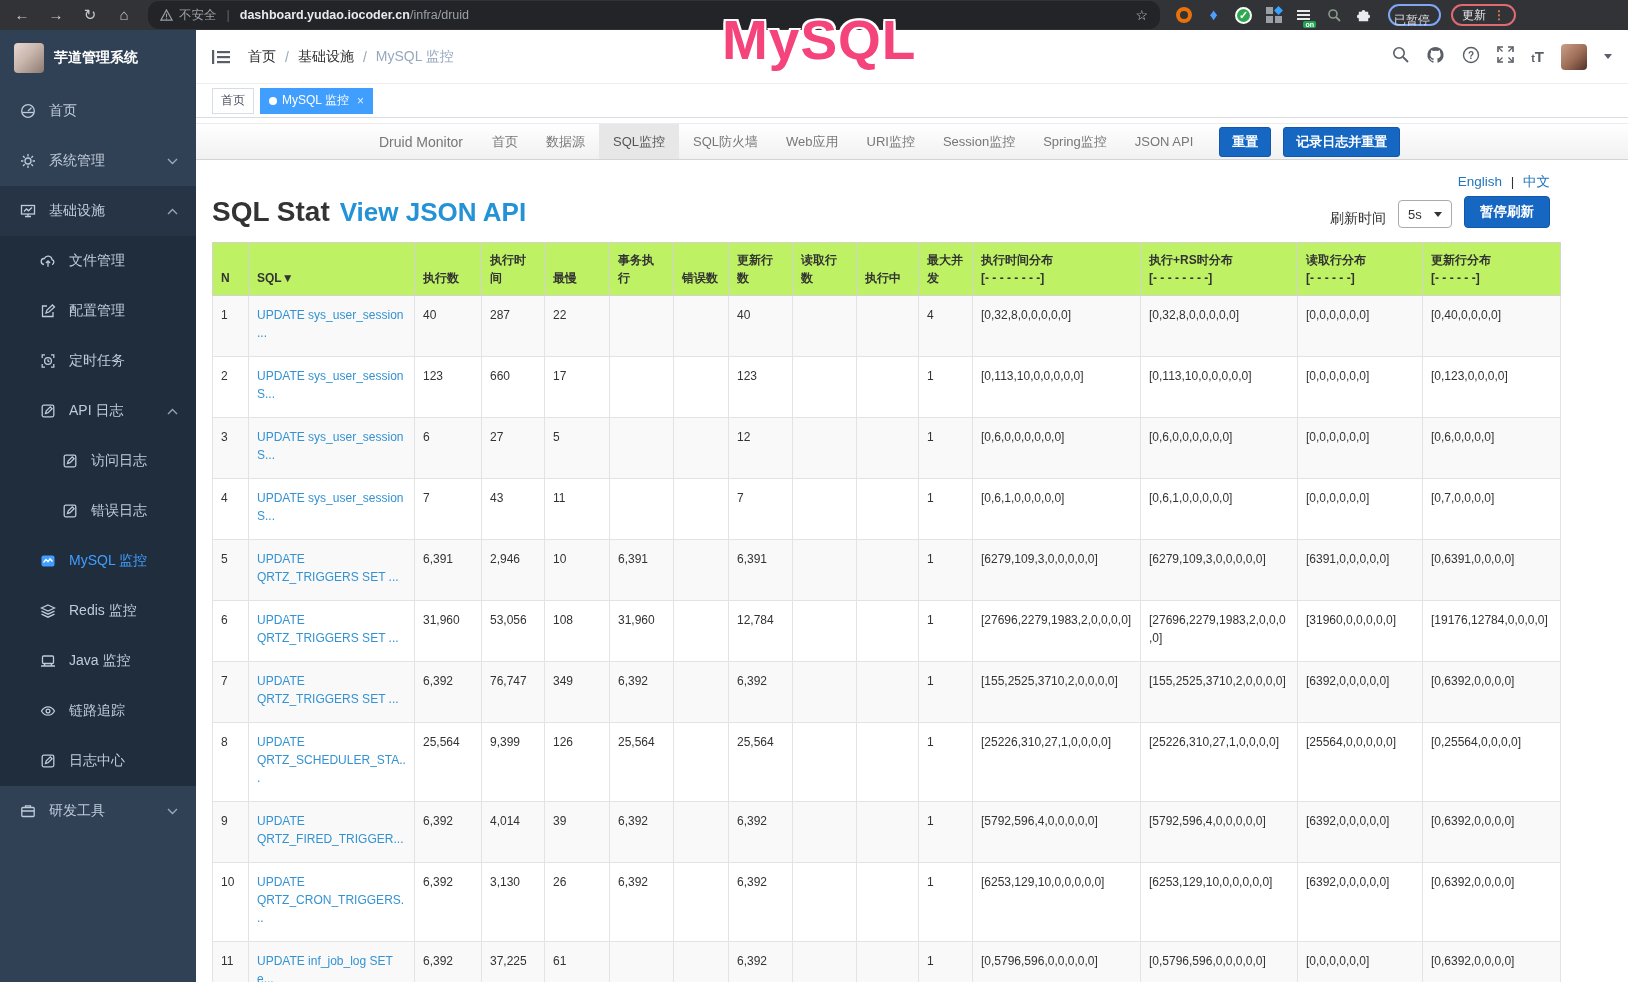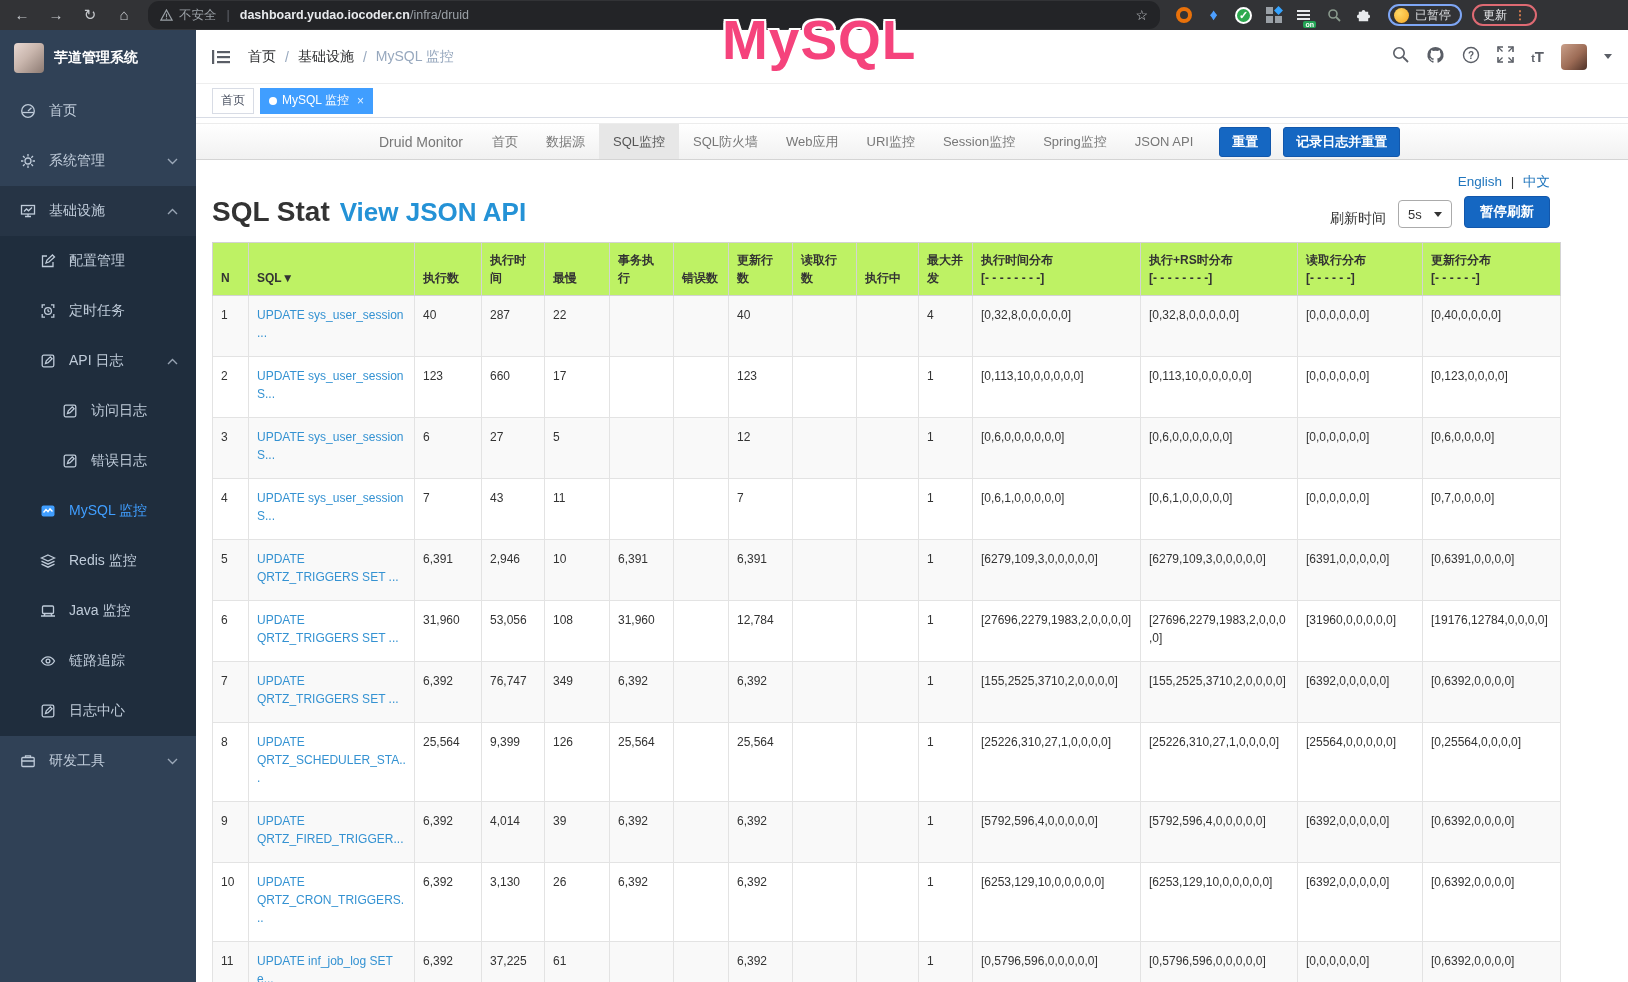--- a/index.html
+++ b/index.html
@@ -22,21 +22,21 @@
   .ext-orange { border:4px solid #e8710a; border-radius:50%; width:16px; height:16px; }
   .ext-gem { color:#4d9fff; font-size:16px; }
   .ext-check { background:#2da94f; border-radius:50%; color:#fff; font-size:11px; font-weight:bold; width:17px; height:17px; border:2px solid #fff; }
   .blocks { display:grid; grid-template-columns:7px 7px; grid-gap:2px; }
   .blocks i { width:7px; height:7px; background:#9aa0a6; display:block; }
   .blocks i.b { background:#35a3ff; transform:rotate(45deg) scale(.9); }
   .ext-list .lines i { display:block; width:13px; height:2px; background:#e8eaed; margin:2px 0; }
   .ext-list .on { position:absolute; bottom:-4px; right:-4px; background:#23a455; color:#fff; font-size:7px; padding:0 2px; border-radius:2px; font-weight:bold; }
   .ext-zoom { color:#8a9a8d; }
   .ext-puzzle { color:#e8eaed; }
-  .profile-pill { display:flex; align-items:center; gap:6px; border:2px solid #7ea6f5; border-radius:12px; height:22px; padding:0 9px 0 4px; margin-left:16px; color:#dadce0; font-size:12px; white-space:nowrap; }
+  .profile-pill { display:flex; align-items:center; gap:6px; border:2px solid #7ea6f5; border-radius:12px; height:22px; padding:0 9px 0 4px; margin-left:16px; color:#dadce0; font-size:12px; white-space:nowrap;flex-direction:column; }
   .face { width:15px; height:15px; border-radius:50%; background:radial-gradient(circle at 35% 35%, #ffd766, #f5a623); }
   .update-pill { display:flex; align-items:center; gap:7px; border:2px solid #de6a73; border-radius:12px; height:22px; padding:0 9px; margin-left:10px; color:#e8eaed; font-size:12px; white-space:nowrap; }
   .update-pill .dots { color:#e2814f; font-weight:bold; letter-spacing:0; }
 
   
   .app { display:flex; height:952px; }
   .sidebar { width:196px; background:#304156; flex-shrink:0; color:#bfcbd9; overflow:hidden; }
   .logo-row { height:56px; display:flex; align-items:center; gap:10px; padding:0 14px; }
   .logo-avatar { width:30px; height:30px; border-radius:4px; background:linear-gradient(135deg,#e8d8d2 0%,#c9b6ad 45%,#8c7a72 100%); flex-shrink:0; }
   .logo-title { color:#fff; font-weight:bold; font-size:14px; white-space:nowrap; }
@@ -208,20 +208,29 @@
             <span>基础设施</span>
             <span class="chev">
               <svg width="11" height="7" viewBox="0 0 11 7">
                 <path d="M1 6l4.5-4.5L10 6" fill="none" stroke="currentColor" stroke-width="1.4"></path>
               </svg>
             </span>
           </div>
           <div class="menu-item lvl2 submenu">
             <span class="icn">
               <svg width="16" height="16" viewBox="0 0 16 16">
+                <path d="M4 11.5a3 3 0 0 1 .4-6 4 4 0 0 1 7.6 1 2.6 2.6 0 0 1 0 5" fill="none" stroke="currentColor" stroke-width="1.3"></path>
+                <path d="M8 13.8V8.3M5.9 10l2.1-2.1L10.1 10" fill="none" stroke="currentColor" stroke-width="1.3"></path>
+              </svg>
+            </span>
+            <span>文件管理</span>
+          </div>
+          <div class="menu-item lvl2 submenu">
+            <span class="icn">
+              <svg width="16" height="16" viewBox="0 0 16 16">
                 <path d="M13 9v4.5H2.5V3H7" fill="none" stroke="currentColor" stroke-width="1.3"></path>
                 <path d="M6 10l1-3 5.5-5 2 2-5.5 5z" fill="none" stroke="currentColor" stroke-width="1.3"></path>
               </svg>
             </span>
             <span>配置管理</span>
           </div>
           <div class="menu-item lvl2 submenu">
             <span class="icn">
               <svg width="16" height="16" viewBox="0 0 16 16">
                 <path d="M5 1.8H2.2V5M11 1.8h2.8V5M5 14.2H2.2V11M11 14.2h2.8V11" fill="none" stroke="currentColor" stroke-width="1.3"></path>

